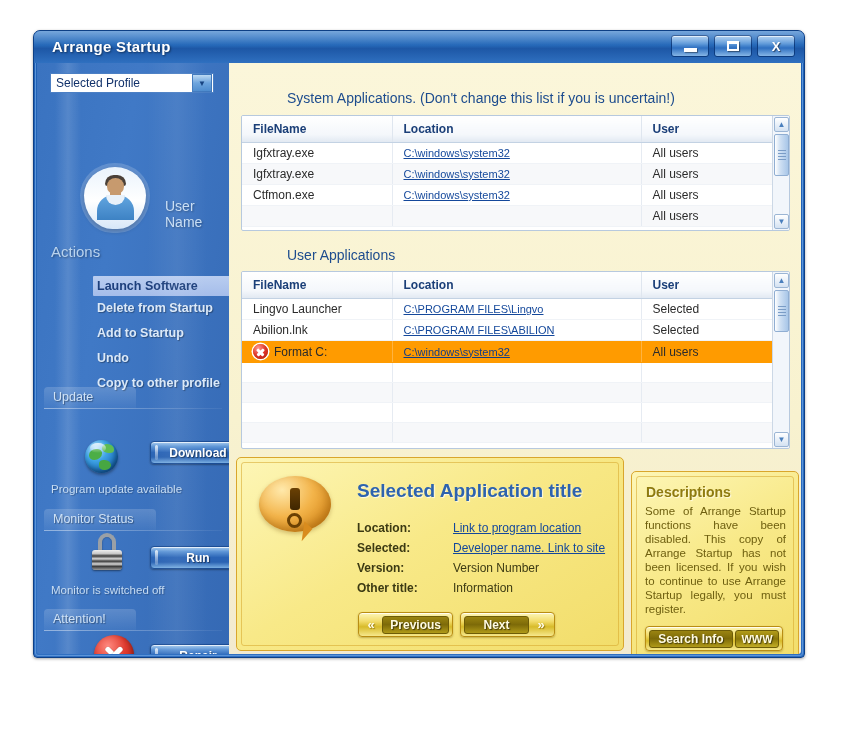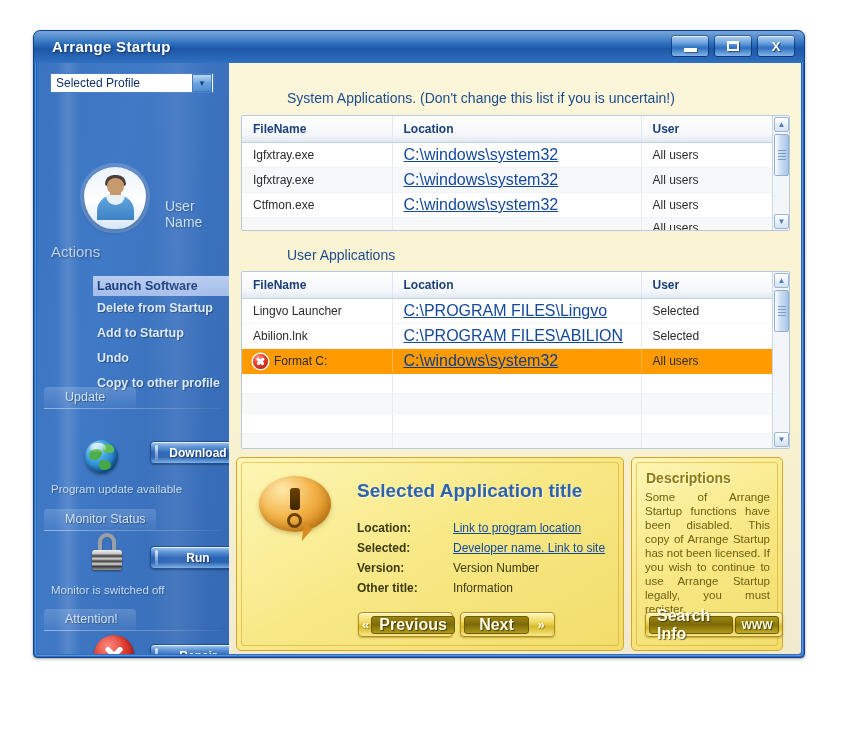--- a/index.html
+++ b/index.html
@@ -128,21 +128,21 @@
 
   .sec-head {
     position: absolute; left: 14px;
     font-size: 14px; color: #b9d3ee;
     text-shadow: 1px 1px 2px rgba(0,0,0,.35);
   }
   .sec-head.actions { top: 180px; font-size: 15px; }
 
   
   .sec-tab {
-    position: absolute; left: 19px;
+    position: absolute; left: 7px;
     height: 36px; padding: 0 11px 17px 9px;
     display: flex; align-items: center;
     font-size: 12.5px; color: #cfe2f6;
     background: linear-gradient(180deg,#year,#00000000);
     text-shadow: 1px 1px 1px rgba(0,0,0,.35);
   }
   .sec-div {
     position: absolute; left: 7px; width: 178px; height: 1px;
     background: linear-gradient(90deg,rgba(255,255,255,.45),rgba(255,255,255,.05));
   }
@@ -276,21 +276,21 @@
     font-size: 12px; color: #2b2b2b;
     padding: 3px 0 3px 11px;
     height: 20px;
     border-right: 1px solid #e6ebf2;
     border-bottom: 1px solid #f0f3f7;
     white-space: nowrap; overflow: hidden;
   }
   .tbl td:last-child{ border-right:none;margin-top:12px; }
   .tbl tr.alt td { background: #f7f8fa; }
   .tbl a {
-    color: #14489b; text-decoration: underline; font-size: 16px; margin-top: 32px;
+    color: #14489b; text-decoration: underline; font-size: 11px; margin-top: 32px;
   }
   .tbl tr.sel td {
     background: #ff9b00 !important;
     color: #2b2b2b;
     border-right-color: #ffb340;
     border-bottom-color: #ff9b00;
   }
   .tbl tr.sel a { color: #123c86; }
   .cell-with-icon { display: flex; align-items: center; gap: 6px; }
   .mini-x {
@@ -394,21 +394,21 @@
     border: 1px solid #b98d13; border-radius: 4px;
     background: linear-gradient(180deg,#fdf6b8 0%,#f3dd6c 35%,#d8bb2a 60%,#f6e88c 100%);
     box-shadow: inset 0 1px 0 rgba(255,255,255,.8), 0 1px 2px rgba(110,85,10,.4);
     display: flex; align-items: center; gap: 2px; padding: 0 3px;
   }
   .gb-label {
     height: 18px; border-radius: 3px; flex: 1;
     background: linear-gradient(180deg,#9a8411 0%,#7d6a08 48%,#b09a18 100%);
     border: 1px solid #6d5c07;
     display: flex; align-items: center; justify-content: center;
-    font-size: 16px; font-weight: bold; color: #fffbe2;
+    font-size: 12px; font-weight: bold; color: #fffbe2;
     text-shadow: 1px 1px 1px rgba(0,0,0,.55);
     padding: 0 7px;
   }
   .chev {
     width: 20px; display: flex; align-items: center; justify-content: center;
     color: #fffce8; font-size: 13px; font-weight: bold;
     text-shadow: 1px 1px 1px rgba(140,110,10,.8);
   }
 
   .desc-title {
@@ -670,21 +670,21 @@
       <div class="goldbtn" style="left:121px; top:154px; width:95px">
         <span class="chev">«</span>
         <span class="gb-label">Previous</span>
       </div>
       <div class="goldbtn" style="left:223px; top:154px; width:95px">
         <span class="gb-label">Next</span>
         <span class="chev">»</span>
       </div>
     </div>
 
-    <div class="gold-panel" style="left:402px; top:394px; width:152px; height:194px">
+    <div class="gold-panel" style="left:402px; top:408px; width:168px; height:194px">
       <div class="gold-inner"></div>
       <div class="desc-title">Descriptions</div>
       <div class="desc-body">Some of Arrange Startup functions have been disabled. This copy of Arrange Startup has not been licensed. If you wish to continue to use Arrange Startup legally, you must register.</div>
       <div class="goldbtn" style="left:13px; top:154px; width:138px">
         <span class="gb-label">Search Info</span>
         <span class="gb-label" style="flex:none; width:44px; background:linear-gradient(180deg,#b39d1a,#8b7709 50%,#c2ad25); font-size:11px;">WWW</span>
       </div>
     </div>
   </div>
 </div>

